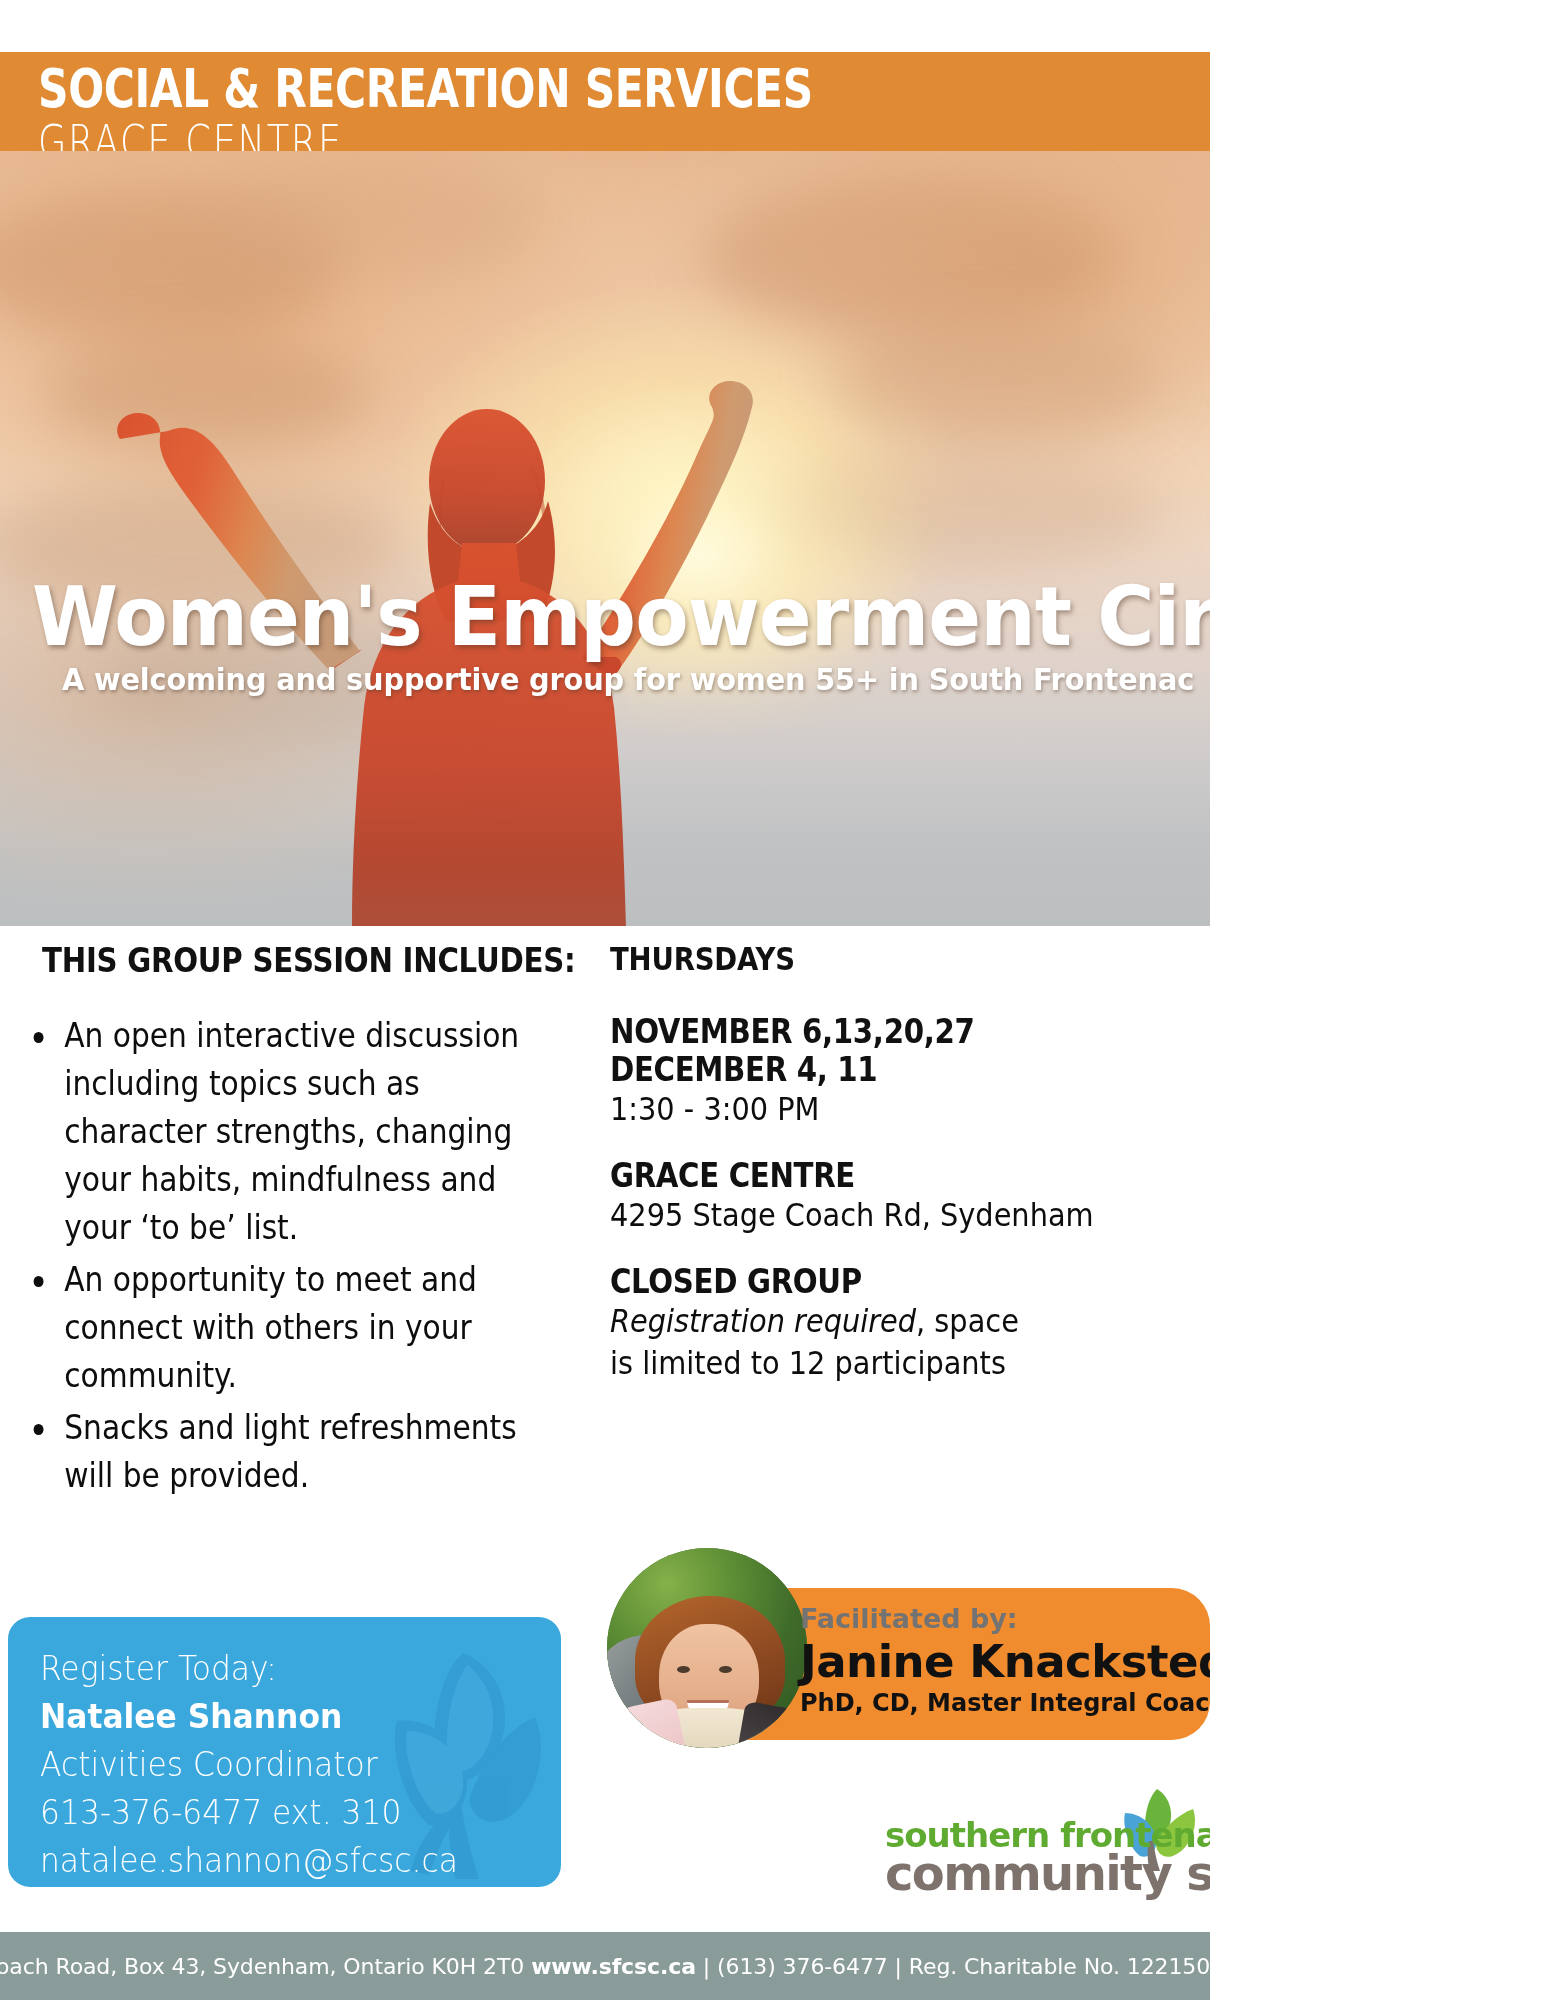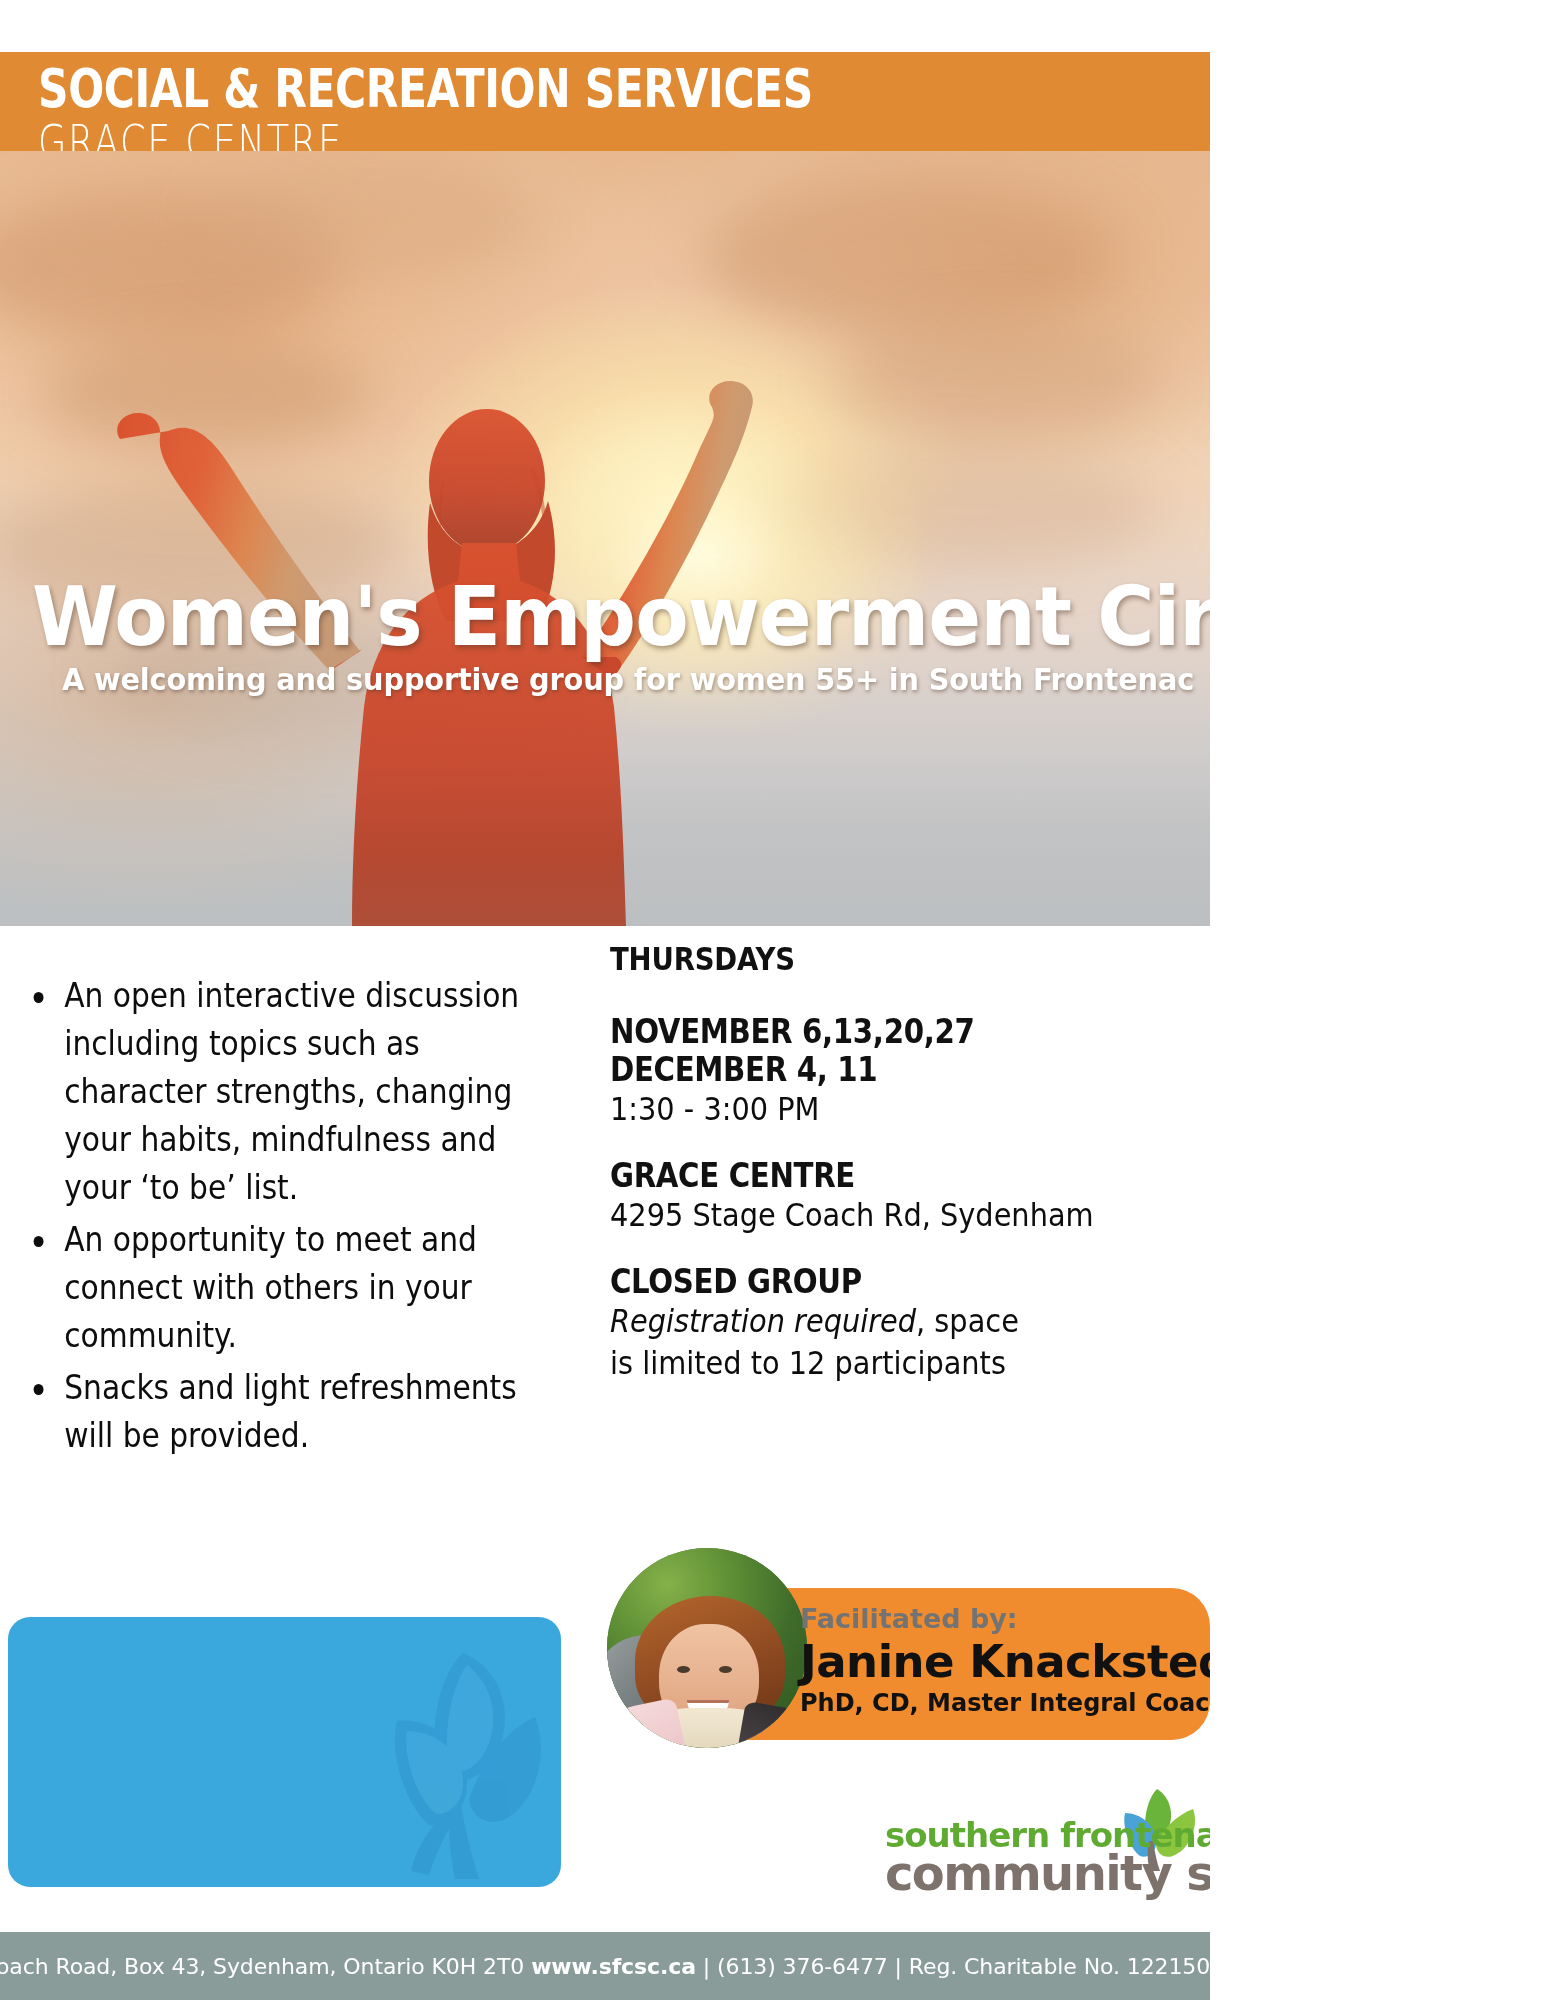--- a/index.html
+++ b/index.html
@@ -463,20 +463,23 @@
       <path d="M362,498 C346,510 336,514 330,520 L360,500 Z" fill="#c9472c"></path>
       <path d="M616,506 C632,516 606,528 612,528 L582,506 Z" fill="#c9472c"></path>
     </svg>
 
     <div class="hero-fade-bottom"></div>
     <div class="hero-title">Women's Empowerment Circle</div>
     <div class="hero-subtitle">A welcoming and supportive group for women 55+ in South Frontenac</div>
   </div>
 
   <div class="col-left">
+    <div class="lh-wrap">
+      <div class="section-head">THIS GROUP SESSION INCLUDES:</div>
+    </div>
     <ul class="bullets">
       <li>An open interactive discussion including topics such as character strengths, changing your habits, mindfulness and your ‘to be’ list.</li>
       <li>An opportunity to meet and connect with others in your community.</li>
       <li>Snacks and light refreshments  will be provided.</li>
     </ul>
   </div>
 
   <div class="col-right">
     <div class="r-head">THURSDAYS</div>
     <div class="gap-lg"></div>
@@ -499,20 +502,27 @@
         <path d="M30,82 C64,78 98,104 100,140 C102,172 78,190 62,186 C38,166 22,114 30,82 Z"></path>
         <path d="M168,78 C182,112 170,160 142,178 C122,190 104,178 102,160 C114,124 140,90 168,78 Z"></path>
         <path d="M92,150 C96,184 104,214 112,240 L88,240 C82,212 80,180 84,152 Z"></path>
         <path d="M88,168 C66,182 50,206 44,232 L62,236 C70,212 80,190 92,176 Z"></path>
       </g>
       <g fill="#57b6e4" opacity="0.55">
         <path d="M100,26 C124,44 132,76 122,104 C112,130 92,138 82,130 C76,102 82,50 100,26 Z"></path>
         <path d="M40,92 C68,92 94,112 96,140 C98,164 80,178 68,174 C48,156 36,116 40,92 Z"></path>
       </g>
     </svg>
+    <div class="blue-text">
+      <div class="blue-line">Register Today:</div>
+      <div class="blue-line bold">Natalee Shannon</div>
+      <div class="blue-line">Activities Coordinator</div>
+      <div class="blue-line">613-376-6477 ext. 310</div>
+      <div class="blue-line">natalee.shannon@sfcsc.ca</div>
+    </div>
   </div>
 
   <div class="facil-orange"></div>
   <div class="facil-photo">
     <div class="bg"></div>
     <div class="water"></div>
     <div class="rocks"></div>
     <div class="hair"></div>
     <div class="face"></div>
     <div class="eye l"></div>

